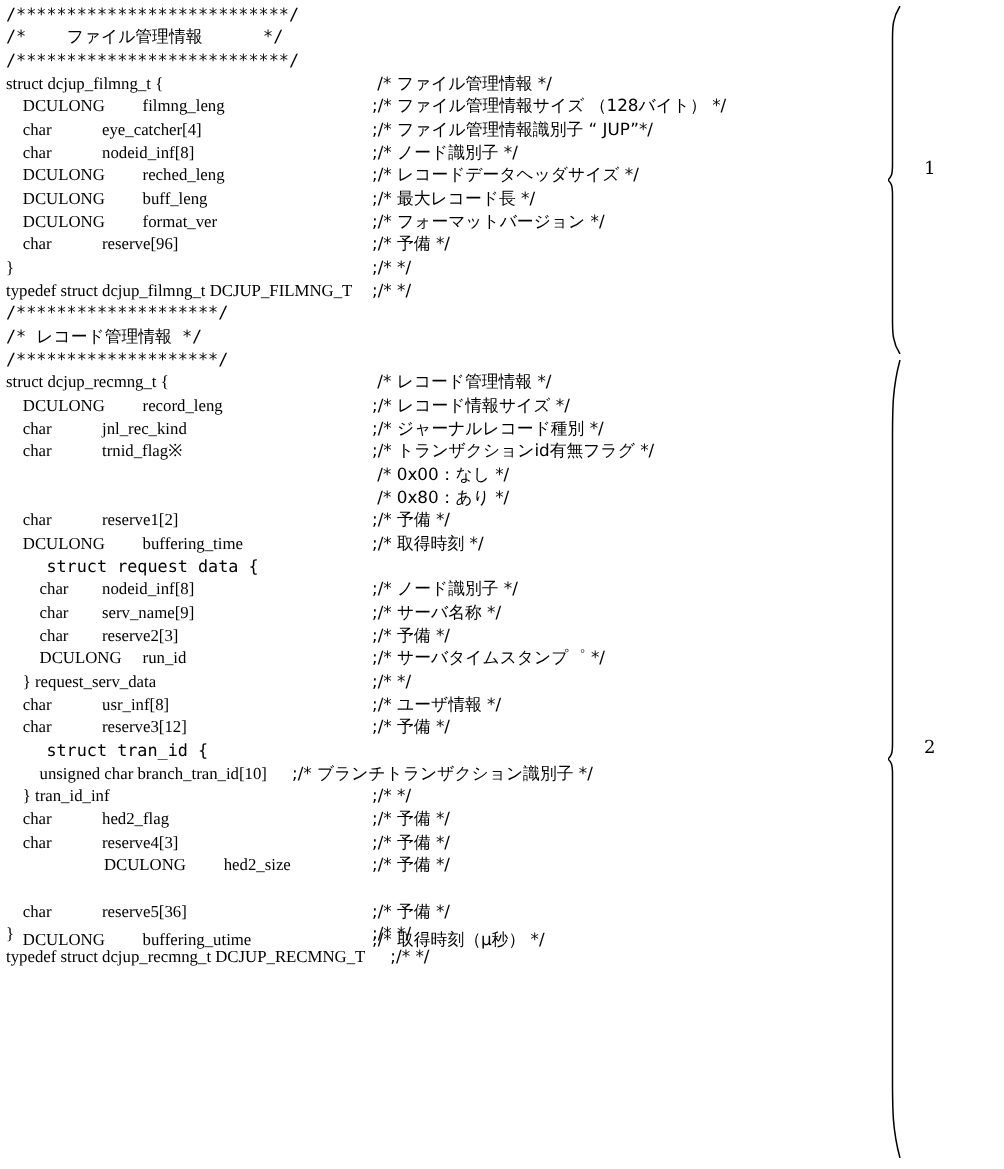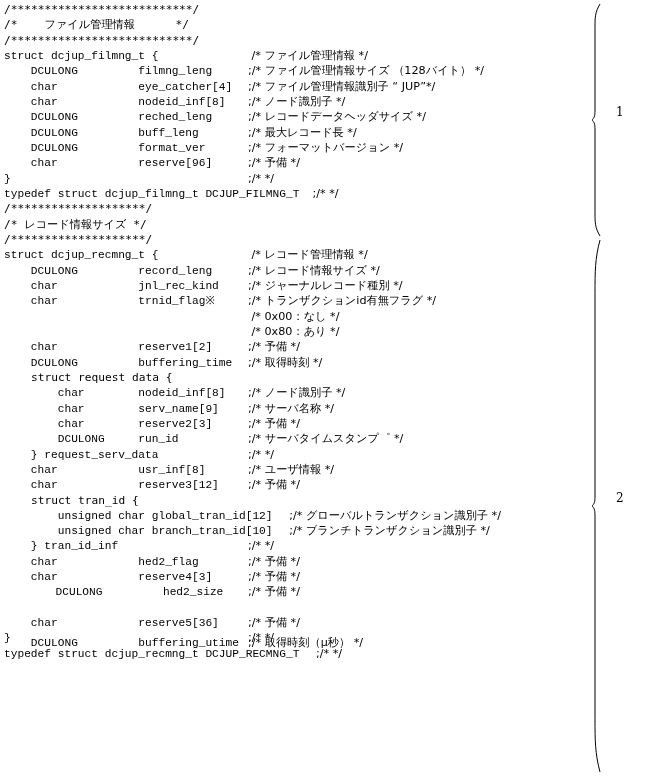--- a/index.html
+++ b/index.html
@@ -27,21 +27,21 @@
     white-space: pre;
     font-size: 11.2px;
     color: #000000;
     letter-spacing: 0px;
     display: flex;
     align-items: baseline;
   }
   .col-decl {
     display: inline-block;
     white-space: pre;
-    font-family: Liberation Mono, monospace;
+    font-family: Liberation Serif, serif;
     font-size: 11.2px;
     flex: 0 0 auto;
   }
   .col-cmt {
     display: inline-block;
     white-space: pre;
     font-family: "DejaVu Sans", "Liberation Sans", sans-serif;
     font-size: 11.2px;
     flex: 0 0 auto;
   }
@@ -85,40 +85,39 @@
       <div class="code-line"><span class="col-decl" style="width: 244px;">    DCULONG         filmng_leng</span><span class="col-cmt">;/* ファイル管理情報サイズ （128バイト） */</span></div>
       <div class="code-line"><span class="col-decl" style="width: 244px;">    char            eye_catcher[4]</span><span class="col-cmt">;/* ファイル管理情報識別子 “ JUP”*/</span></div>
       <div class="code-line"><span class="col-decl" style="width: 244px;">    char            nodeid_inf[8]</span><span class="col-cmt">;/* ノード識別子 */</span></div>
       <div class="code-line"><span class="col-decl" style="width: 244px;">    DCULONG         reched_leng</span><span class="col-cmt">;/* レコードデータヘッダサイズ */</span></div>
       <div class="code-line"><span class="col-decl" style="width: 244px;">    DCULONG         buff_leng</span><span class="col-cmt">;/* 最大レコード長 */</span></div>
       <div class="code-line"><span class="col-decl" style="width: 244px;">    DCULONG         format_ver</span><span class="col-cmt">;/* フォーマットバージョン */</span></div>
       <div class="code-line"><span class="col-decl" style="width: 244px;">    char            reserve[96]</span><span class="col-cmt">;/* 予備 */</span></div>
       <div class="code-line"><span class="col-decl" style="width: 244px;">}</span><span class="col-cmt">;/* */</span></div>
       <div class="code-line"><span class="col-decl" style="width: auto; padding-right: 6px;">typedef struct dcjup_filmng_t DCJUP_FILMNG_T</span><span class="col-cmt">  ;/* */</span></div>
       <div class="code-line"><span class="full-line">/********************/</span></div>
-      <div class="code-line"><span class="mixed-line"><span class="mono">/* </span><span class="jp">レコード情報サイズ</span><span class="mono"> */</span></span></div>
+      <div class="code-line"><span class="mixed-line"><span class="mono">/* </span><span class="jp">レコード管理情報</span><span class="mono"> */</span></span></div>
       <div class="code-line"><span class="full-line">/********************/</span></div>
       <div class="code-line"><span class="col-decl" style="width: 244px;">struct dcjup_recmng_t {</span><span class="col-cmt"> /* レコード管理情報 */</span></div>
       <div class="code-line"><span class="col-decl" style="width: 244px;">    DCULONG         record_leng</span><span class="col-cmt">;/* レコード情報サイズ */</span></div>
       <div class="code-line"><span class="col-decl" style="width: 244px;">    char            jnl_rec_kind</span><span class="col-cmt">;/* ジャーナルレコード種別 */</span></div>
       <div class="code-line"><span class="col-decl" style="width: 244px;">    char            trnid_flag※</span><span class="col-cmt">;/* トランザクションid有無フラグ */</span></div>
       <div class="code-line"><span class="col-decl" style="width: 244px;"></span><span class="col-cmt"> /* 0x00：なし */</span></div>
       <div class="code-line"><span class="col-decl" style="width: 244px;"></span><span class="col-cmt"> /* 0x80：あり */</span></div>
       <div class="code-line"><span class="col-decl" style="width: 244px;">    char            reserve1[2]</span><span class="col-cmt">;/* 予備 */</span></div>
       <div class="code-line"><span class="col-decl" style="width: 244px;">    DCULONG         buffering_time</span><span class="col-cmt">;/* 取得時刻 */</span></div>
       <div class="code-line"><span class="full-line">    struct request data {</span></div>
       <div class="code-line"><span class="col-decl" style="width: 244px;">        char        nodeid_inf[8]</span><span class="col-cmt">;/* ノード識別子 */</span></div>
       <div class="code-line"><span class="col-decl" style="width: 244px;">        char        serv_name[9]</span><span class="col-cmt">;/* サーバ名称 */</span></div>
       <div class="code-line"><span class="col-decl" style="width: 244px;">        char        reserve2[3]</span><span class="col-cmt">;/* 予備 */</span></div>
       <div class="code-line"><span class="col-decl" style="width: 244px;">        DCULONG     run_id</span><span class="col-cmt">;/* サーバタイムスタンプ゜ */</span></div>
       <div class="code-line"><span class="col-decl" style="width: 244px;">    } request_serv_data</span><span class="col-cmt">;/* */</span></div>
       <div class="code-line"><span class="col-decl" style="width: 244px;">    char            usr_inf[8]</span><span class="col-cmt">;/* ユーザ情報 */</span></div>
       <div class="code-line"><span class="col-decl" style="width: 244px;">    char            reserve3[12]</span><span class="col-cmt">;/* 予備 */</span></div>
       <div class="code-line"><span class="full-line">    struct tran_id {</span></div>
-      <div class="code-line"><span class="col-decl" style="width: auto; padding-right: 6px;">        unsigned char global_tran_id[12]</span><span class="col-cmt">   ;/* グローバルトランザクション識別子 */</span></div>
       <div class="code-line"><span class="col-decl" style="width: auto; padding-right: 6px;">        unsigned char branch_tran_id[10]</span><span class="col-cmt">   ;/* ブランチトランザクション識別子 */</span></div>
       <div class="code-line"><span class="col-decl" style="width: 244px;">    } tran_id_inf</span><span class="col-cmt">;/* */</span></div>
       <div class="code-line"><span class="col-decl" style="width: 244px;">    char            hed2_flag</span><span class="col-cmt">;/* 予備 */</span></div>
       <div class="code-line"><span class="col-decl" style="width: 244px;">    char            reserve4[3]</span><span class="col-cmt">;/* 予備 */</span></div>
       <div class="code-line"><span class="col-decl" style="width: 244px; text-align: center;">    DCULONG         hed2_size</span><span class="col-cmt">;/* 予備 */</span></div>
       <div class="code-line"><span class="col-decl" style="width: 244px; margin-top: 36px;">    DCULONG         buffering_utime</span><span class="col-cmt">;/* 取得時刻（μ秒） */</span></div>
       <div class="code-line"><span class="col-decl" style="width: 244px;">    char            reserve5[36]</span><span class="col-cmt">;/* 予備 */</span></div>
       <div class="code-line"><span class="col-decl" style="width: 244px;">}</span><span class="col-cmt">;/* */</span></div>
       <div class="code-line"><span class="col-decl" style="width: auto; padding-right: 6px; text-align: right;">typedef struct dcjup_recmng_t DCJUP_RECMNG_T</span><span class="col-cmt">   ;/* */</span></div>
     </div>

